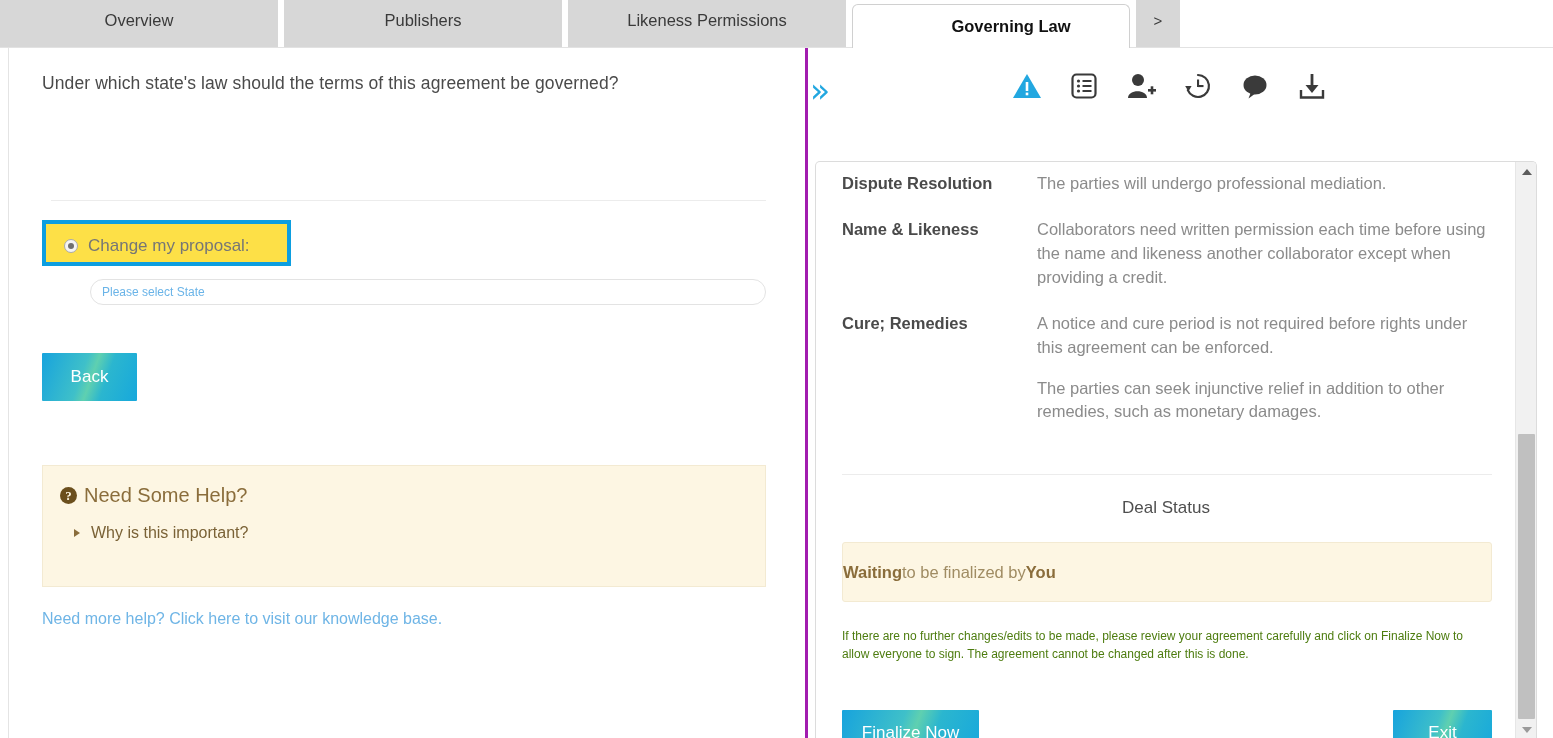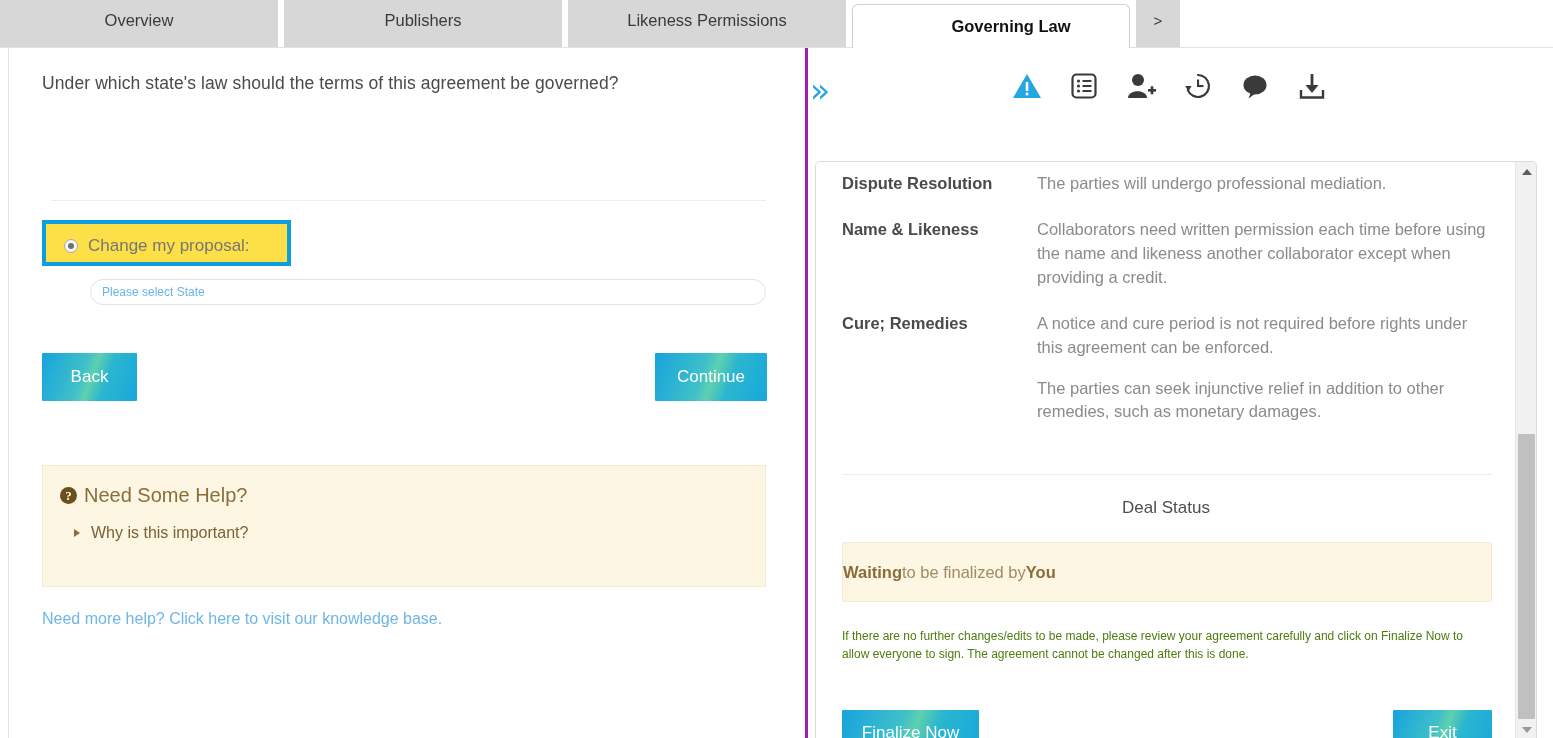--- a/index.html
+++ b/index.html
@@ -268,23 +268,20 @@
         <span class="opt-label">Change my proposal:</span>
       </div>
     </div>
 
     <div class="state-select">
       <span>Please select State</span>
     </div>
 
     <div class="btn btn-back">
       <span>Back</span>
-    </div>
-    <div class="btn btn-continue">
-      <span>Continue</span>
     </div>
 
     <div class="help-box">
       <div class="help-title">
         <span class="q-icon">?</span>
         <span>Need Some Help?</span>
       </div>
       <div class="help-link">
         <span class="caret"></span>
         <span>Why is this important?</span>

